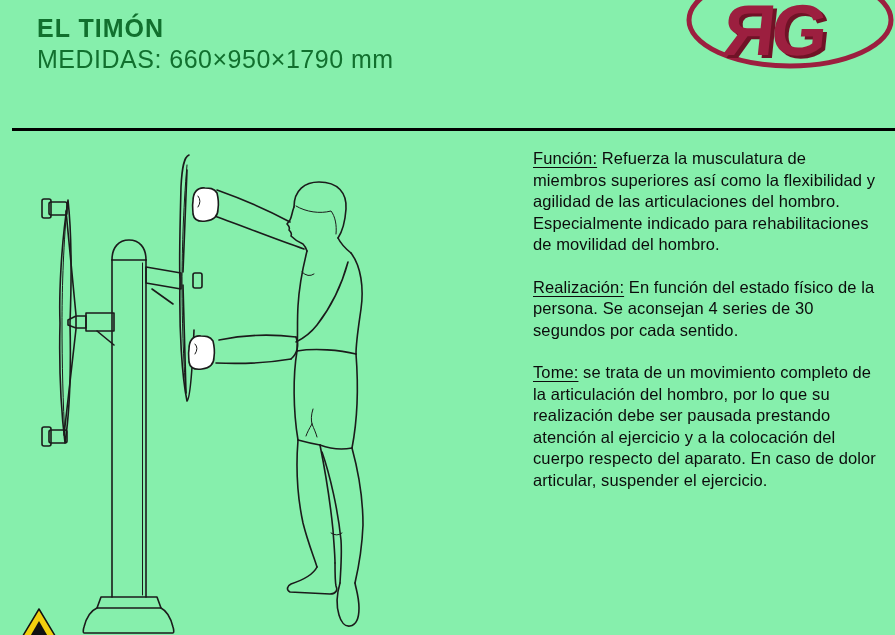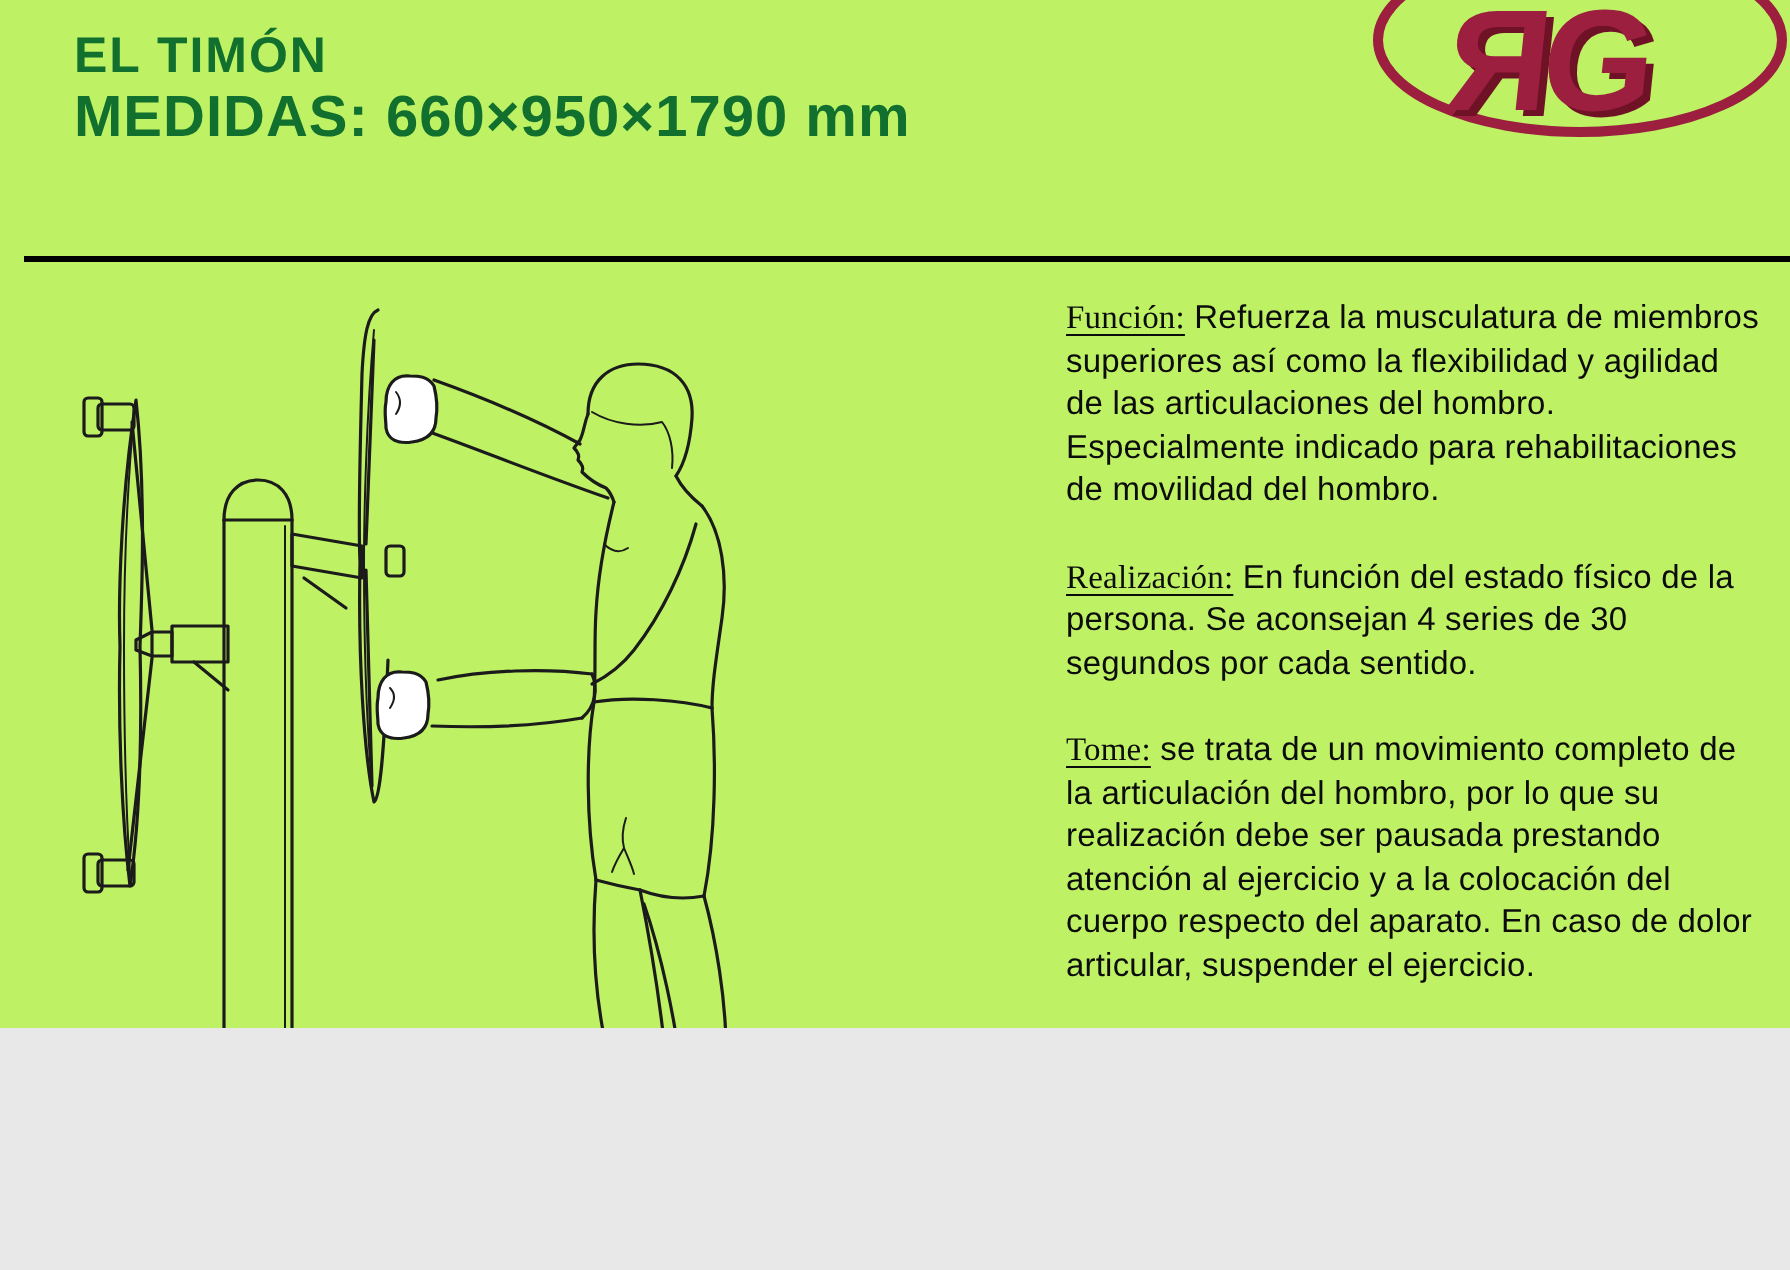--- a/index.html
+++ b/index.html
@@ -1,31 +1,31 @@
 <!DOCTYPE html>
 <html><head>
 <meta charset="utf-8">
 <style>
   html,body{margin:0;padding:0;background:#e8e8e8;}
   .page{
     position:relative;
-    width:895px;height:514px;
-    background:#bef264;
+    width:895px;height:635px;
+    background:#86efac;
     overflow:hidden;
     font-family:"Liberation Sans", sans-serif;
     color:#111;
   }
   
   .hdr{position:absolute;left:37px;top:13px;}
   .hdr .t1,.hdr .t2{
     font-size:25px;font-weight:bold;letter-spacing:1px;
     color:#11702e;line-height:31px;white-space:nowrap;
   }
   .hdr .t3{
-    font-size:29px;font-weight:bold;letter-spacing:0.5px;
+    font-size:25px;font-weight:normal;letter-spacing:0.5px;
     color:#11702e;line-height:31px;white-space:nowrap;
   }
   .logo{position:absolute;left:683px;top:0;width:212px;height:72px;}
   .rule{position:absolute;left:12px;top:128px;width:883px;height:3px;background:#000;}
   
   .illo{position:absolute;left:0;top:145px;width:530px;height:490px;}
   .illo path,.illo rect,.illo line{
     fill:none;stroke:#1b1b1b;stroke-width:1.6;
     stroke-linecap:round;stroke-linejoin:round;
   }
@@ -35,21 +35,21 @@
   .illo .tri-inner{fill:#111;stroke:none;}
   
   .col{
     position:absolute;left:533px;top:148px;width:348px;
     font-size:16.5px;line-height:21.5px;letter-spacing:0.1px;color:#0c0c0c;
   }
   .col h2{
     font-size:16.5px;font-weight:bold;margin:0 0 13px 0;letter-spacing:0.2px;
   }
   .col p{margin:0 0 21px 0;}
-  .col .lbl{text-decoration:underline;text-underline-offset:3px;font-family:Liberation Serif, serif;}
+  .col .lbl{text-decoration:underline;text-underline-offset:3px;}
 </style>
 </head>
 <body>
 
 <div class="page">
 
   <div class="hdr">
     <div class="t1">EL TIMÓN</div>
     <div class="t3">MEDIDAS: 660×950×1790 mm</div>
   </div>

